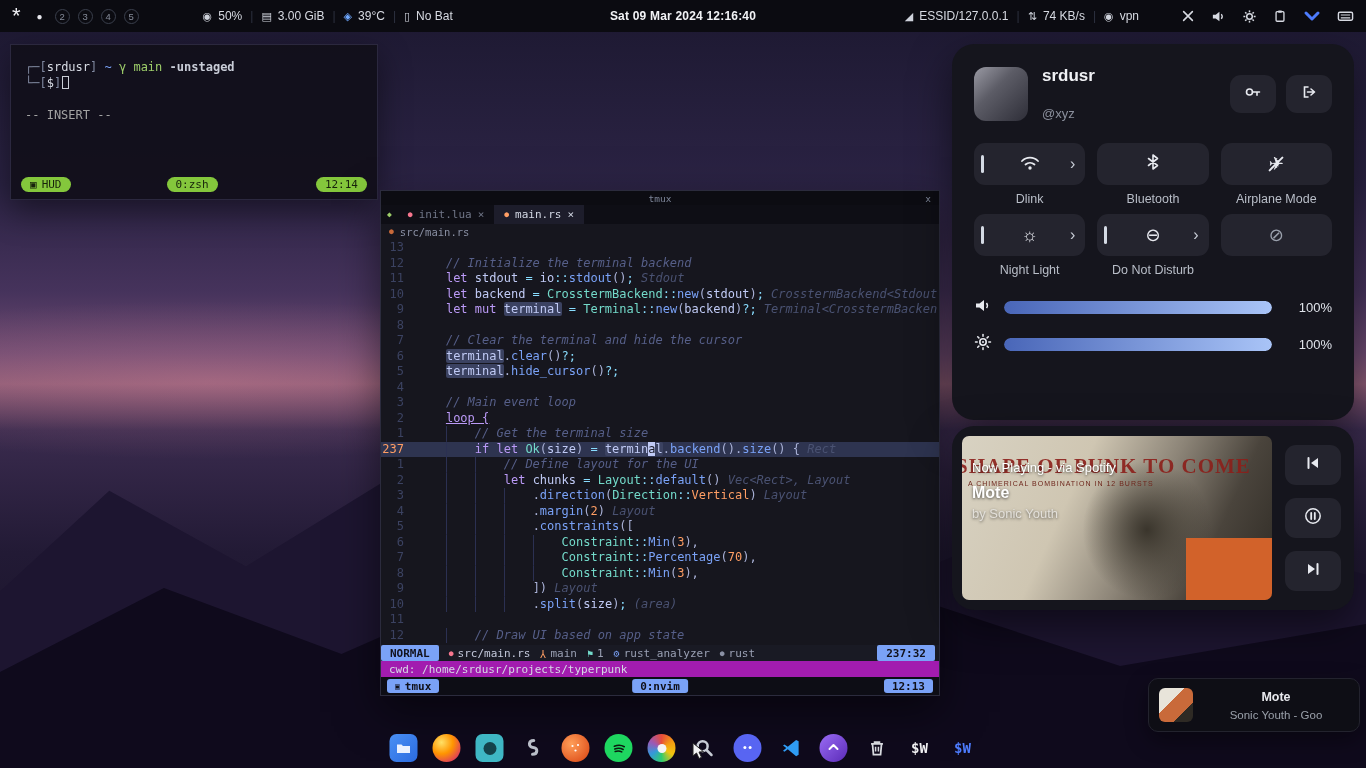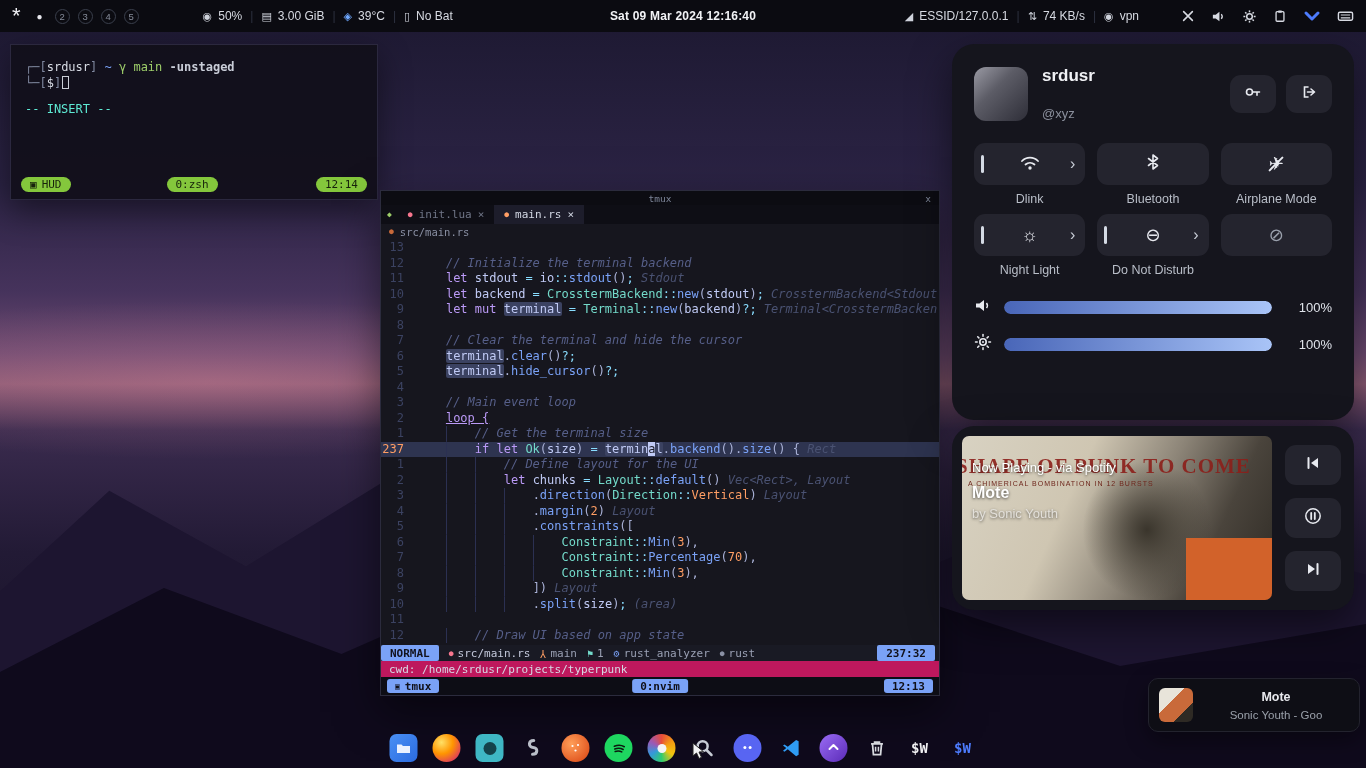--- a/index.html
+++ b/index.html
@@ -30,21 +30,21 @@
   .tb-date { position:absolute; left:50%; transform:translateX(-50%); font-weight:bold; color:#f2f3f6; letter-spacing:.2px; }
   .tb-right { margin-left:auto; display:flex; align-items:center; color:#d7dae2; }
   .tb-icons { display:flex; align-items:center; gap:16px; margin-left:42px; }
   .tb-icons svg { display:block; }
 
   
   .term { position:absolute; left:10px; top:44px; width:368px; height:156px; background:rgba(17,15,26,.93); border:1px solid rgba(60,56,86,.6); box-shadow:0 12px 30px rgba(0,0,0,.45); z-index:5; font-size:12px; }
   .term-body { padding:14px 14px 0 14px; line-height:16px; }
   .t-dim { color:#8089a0; } .t-user { color:#d7dbe4; } .t-path { color:#7aa2f7; } .t-branch { color:#9ece6a; } .t-flag { color:#c9cdd8;font-weight:bold; }
   .t-cursor { display:inline-block; width:7px; height:13px; border:1px solid #c9cdd6; vertical-align:-2px; margin-left:1px; }
-  .t-insert { color:#5eead4; margin-top:10px; }
+  .t-insert { color:#a3a3a3; margin-top:16px; }
   .term-badges { position:absolute; left:10px; right:10px; bottom:7px; display:flex; align-items:center; }
   .badge-g { background:#84c73c; color:#17230c; font-family:"DejaVu Sans Mono",monospace; font-size:11px; padding:1px 9px; border-radius:8px; display:flex; gap:5px; align-items:center; }
   .term-badges .mid { margin-left:96px; } .term-badges .right { margin-left:auto; }
 
   
   .editor { position:absolute; left:380px; top:190px; width:560px; height:506px; background:#16161e; border:1px solid #2b2b3d; box-shadow:0 16px 40px rgba(0,0,0,.5); z-index:6; display:flex; flex-direction:column; font-family:"DejaVu Sans Mono","Liberation Mono",monospace; }
   .ed-title { height:14px; background:#0c0c12; display:flex; align-items:center; font-size:9.5px; color:#7d8598; position:relative; }
   .ed-title .ttl { position:absolute; left:50%; transform:translateX(-50%); }
   .ed-title .x { position:absolute; right:8px; cursor:default; }
   .tabs { height:19px; background:#0e0e15; display:flex; align-items:stretch; font-size:11px; }
@@ -71,21 +71,21 @@
   .tk-cc{color:#1a1b26;background:#c0caf5}
   .statusline { height:16px; background:#191a24; display:flex; align-items:center; font-size:11px; gap:10px; padding-right:4px; }
   .pill { background:#7aa2f7; color:#12121c; font-weight:bold; padding:0 9px; height:16px; display:flex; align-items:center; border-radius:2px; }
   .sl-item { display:flex; align-items:center; gap:4px; color:#9aa0b4; }
   .sl-item .red { color:#f7768e; font-size:8px; }
   .sl-item .orange { color:#ff9e64; font-size:10px; display:inline-block; transform:rotate(180deg); }
   .sl-item .green { color:#73daca; font-size:10px; }
   .sl-item .blue { color:#7aa2f7; font-size:10px; }
   .sl-item .gray { color:#8a90a4; font-size:8px; }
   .sl-spacer { flex:1; }
-  .cwd { height:16px; background:#be185d; color:#d6dae6; font-size:11px; display:flex; align-items:center; padding:0 8px; }
+  .cwd { height:16px; background:#a21caf; color:#d6dae6; font-size:11px; display:flex; align-items:center; padding:0 8px; }
   .tmuxbar { height:18px; background:#0d0d15; display:flex; align-items:center; padding:0 6px; font-size:11px; position:relative; }
   .tpill { background:#7aa2f7; color:#101018; font-weight:bold; border-radius:3px; padding:0 8px; height:14px; display:flex; align-items:center; gap:5px; }
   .tpill .mini { font-size:8px; }
   .tmuxbar .center { position:absolute; left:50%; transform:translateX(-50%); }
   .tmuxbar .right { margin-left:auto; }
 
   
   .cc { position:absolute; right:12px; top:44px; width:402px; height:376px; background:#15151d; border-radius:22px; box-shadow:0 16px 40px rgba(0,0,0,.5); z-index:7; padding:22px; }
   .cc-head { display:flex; align-items:center; gap:14px; }
   .avatar { width:54px; height:54px; border-radius:12px; background:linear-gradient(135deg,#9a9aa4 0%,#5c5c66 40%,#2e2e38 100%); flex:none; }

